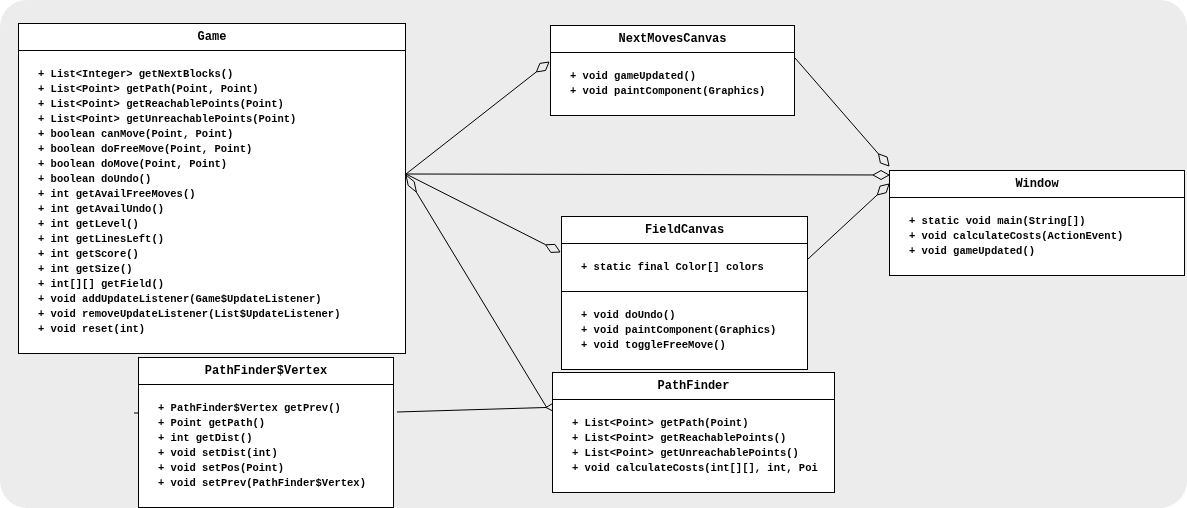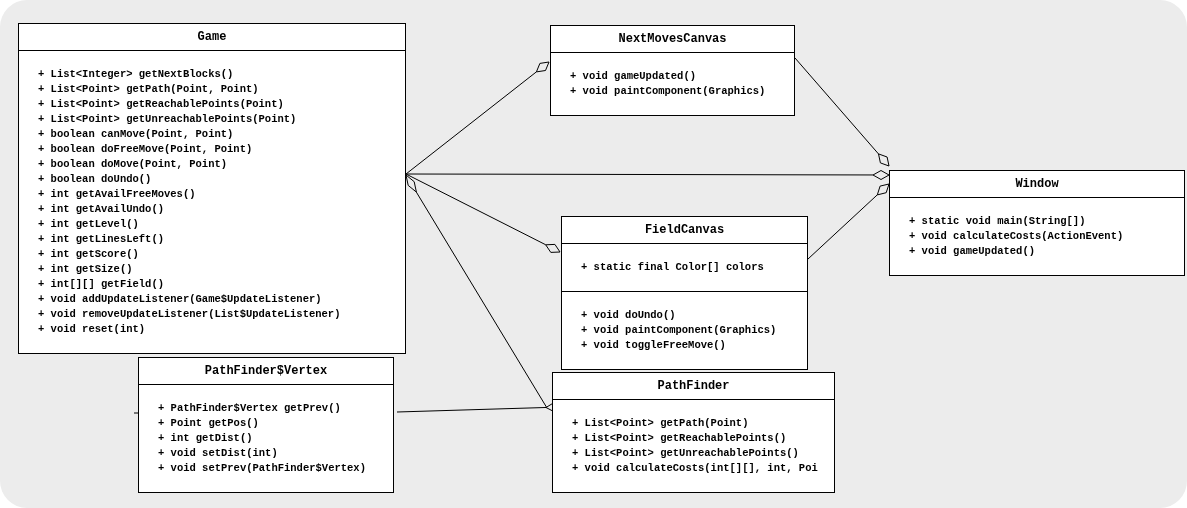--- a/index.html
+++ b/index.html
@@ -132,23 +132,24 @@
         <div class="member">+ void paintComponent(Graphics)</div>
         <div class="member">+ void toggleFreeMove()</div>
       </div>
   </div>
 
   <div class="uml-class pos-pfv">
     <div class="uml-title">PathFinder$Vertex</div>
 
     <div class="uml-section">
         <div class="member">+ PathFinder$Vertex getPrev()</div>
-        <div class="member">+ Point getPos()</div>
+        <div class="member">+ Point getPath()</div>
         <div class="member">+ int getDist()</div>
         <div class="member">+ void setDist(int)</div>
+        <div class="member">+ void setPos(Point)</div>
         <div class="member">+ void setPrev(PathFinder$Vertex)</div>
       </div>
   </div>
 
   <div class="uml-class pos-pf">
     <div class="uml-title">PathFinder</div>
 
     <div class="uml-section">
         <div class="member">+ List&lt;Point&gt; getPath(Point)</div>
         <div class="member">+ List&lt;Point&gt; getReachablePoints()</div>

